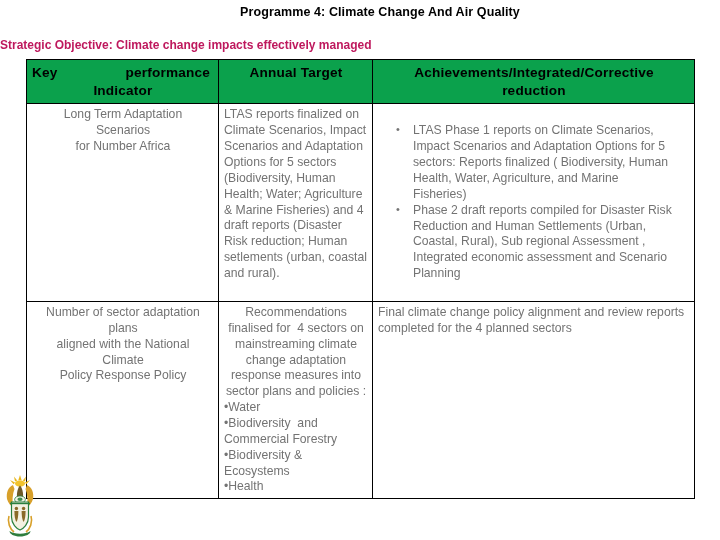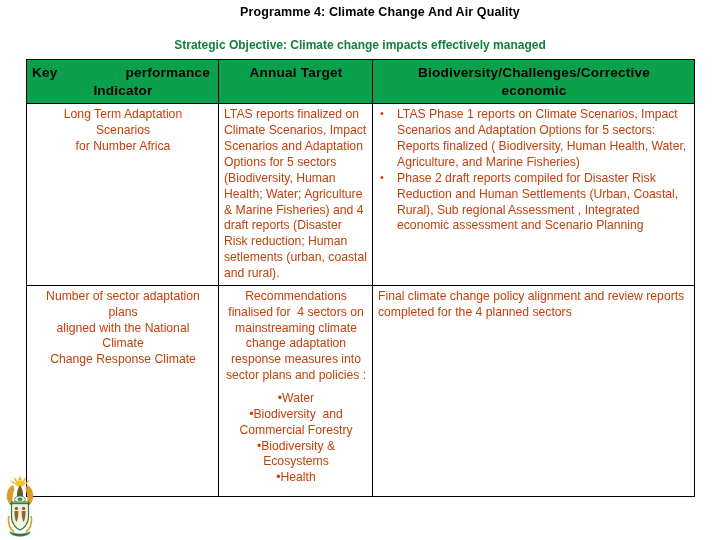--- a/index.html
+++ b/index.html
@@ -26,42 +26,42 @@
     color: #000000;
     letter-spacing: 0.1px;
     margin-left: 20px;
   }
 
   .slide-subtitle {
     position: absolute;
     top: 38px;
     left: 0;
     width: 720px;
-    text-align: center;
+    text-align: left;
     font-size: 12px;
     font-weight: bold;
-    color: #15803d;
+    color: #be185d;
   }
 
   table.perf-table {
     position: absolute;
     left: 26px;
     top: 59px;
     width: 668px;
     border-collapse: collapse;
     table-layout: fixed;
   }
 
   table.perf-table td {
     border: 1px solid #000000;
     vertical-align: top;
     padding: 3px 4px 3px 5px;
     font-size: 12.2px;
     line-height: 1.30;
-    color: #c2410c;
+    color: #737373;
   }
 
   table.perf-table tr.header-row td {
     background: #0BA14C;
     font-size: 13.6px;
     font-weight: bold;
     line-height: 1.30;
     padding-top: 4px;
     padding-bottom: 4px;
     color: #000000;
@@ -75,37 +75,37 @@
   .hdr-kpi-line1 {
     display: flex;
     justify-content: space-between;
     width: 178px;
   }
 
   .txtline { display: block; white-space: pre-wrap; text-align: center; }
 
   ul.bullets {
     list-style: none;
-    margin: 0;
+    margin: 16px;
     padding: 0;
   }
   ul.bullets > li {
     position: relative;
     padding-left: 19px;
     margin: 0 0 0 0;
   }
   ul.bullets > li::before {
     content: "\2022";
     position: absolute;
     left: 2px;
     top: -1px;
     font-size: 11px;
   }
 
-  .inline-bullets { margin: 7px; padding: 0; text-align: center; }
+  .inline-bullets { margin: 0; padding: 0; }
   .inline-bullets .ib {
     display: block;
     white-space: pre-wrap;
   }
 
   .coat-of-arms {
     position: absolute;
     left: 3px;
     bottom: 2px;
     width: 34px;
@@ -131,22 +131,22 @@
         <span class="hdr-kpi-line1">
           <span>Key</span>
           <span>performance</span>
         </span>
         <span class="txtline">Indicator</span>
       </td>
       <td>
         <span class="txtline">Annual Target</span>
       </td>
       <td>
-        <span class="txtline">Biodiversity/Challenges/Corrective</span>
-        <span class="txtline">economic</span>
+        <span class="txtline">Achievements/Integrated/Corrective</span>
+        <span class="txtline">reduction</span>
       </td>
     </tr>
 
     <tr>
       <td>
         <span class="txtline">Long Term Adaptation</span>
         <span class="txtline">Scenarios</span>
         <span class="txtline">for Number Africa</span>
       </td>
       <td>LTAS reports finalized on Climate Scenarios, Impact Scenarios and Adaptation Options for 5 sectors (Biodiversity, Human Health; Water; Agriculture &amp; Marine Fisheries) and 4 draft reports (Disaster Risk reduction; Human setlements (urban, coastal and rural).</td>
@@ -157,21 +157,21 @@
         </ul>
       </td>
     </tr>
 
     <tr>
       <td>
         <span class="txtline">Number of sector adaptation</span>
         <span class="txtline">plans</span>
         <span class="txtline">aligned with the National</span>
         <span class="txtline">Climate</span>
-        <span class="txtline">Change Response Climate</span>
+        <span class="txtline">Policy Response Policy</span>
       </td>
       <td>
         <span class="txtline">Recommendations finalised for  4 sectors on mainstreaming climate change adaptation response measures into sector plans and policies :</span>
         <div class="inline-bullets">
           <span class="ib">•Water</span>
           <span class="ib">•Biodiversity  and</span>
           <span class="ib">Commercial Forestry</span>
           <span class="ib">•Biodiversity &amp;</span>
           <span class="ib">Ecosystems</span>
           <span class="ib">•Health</span>

